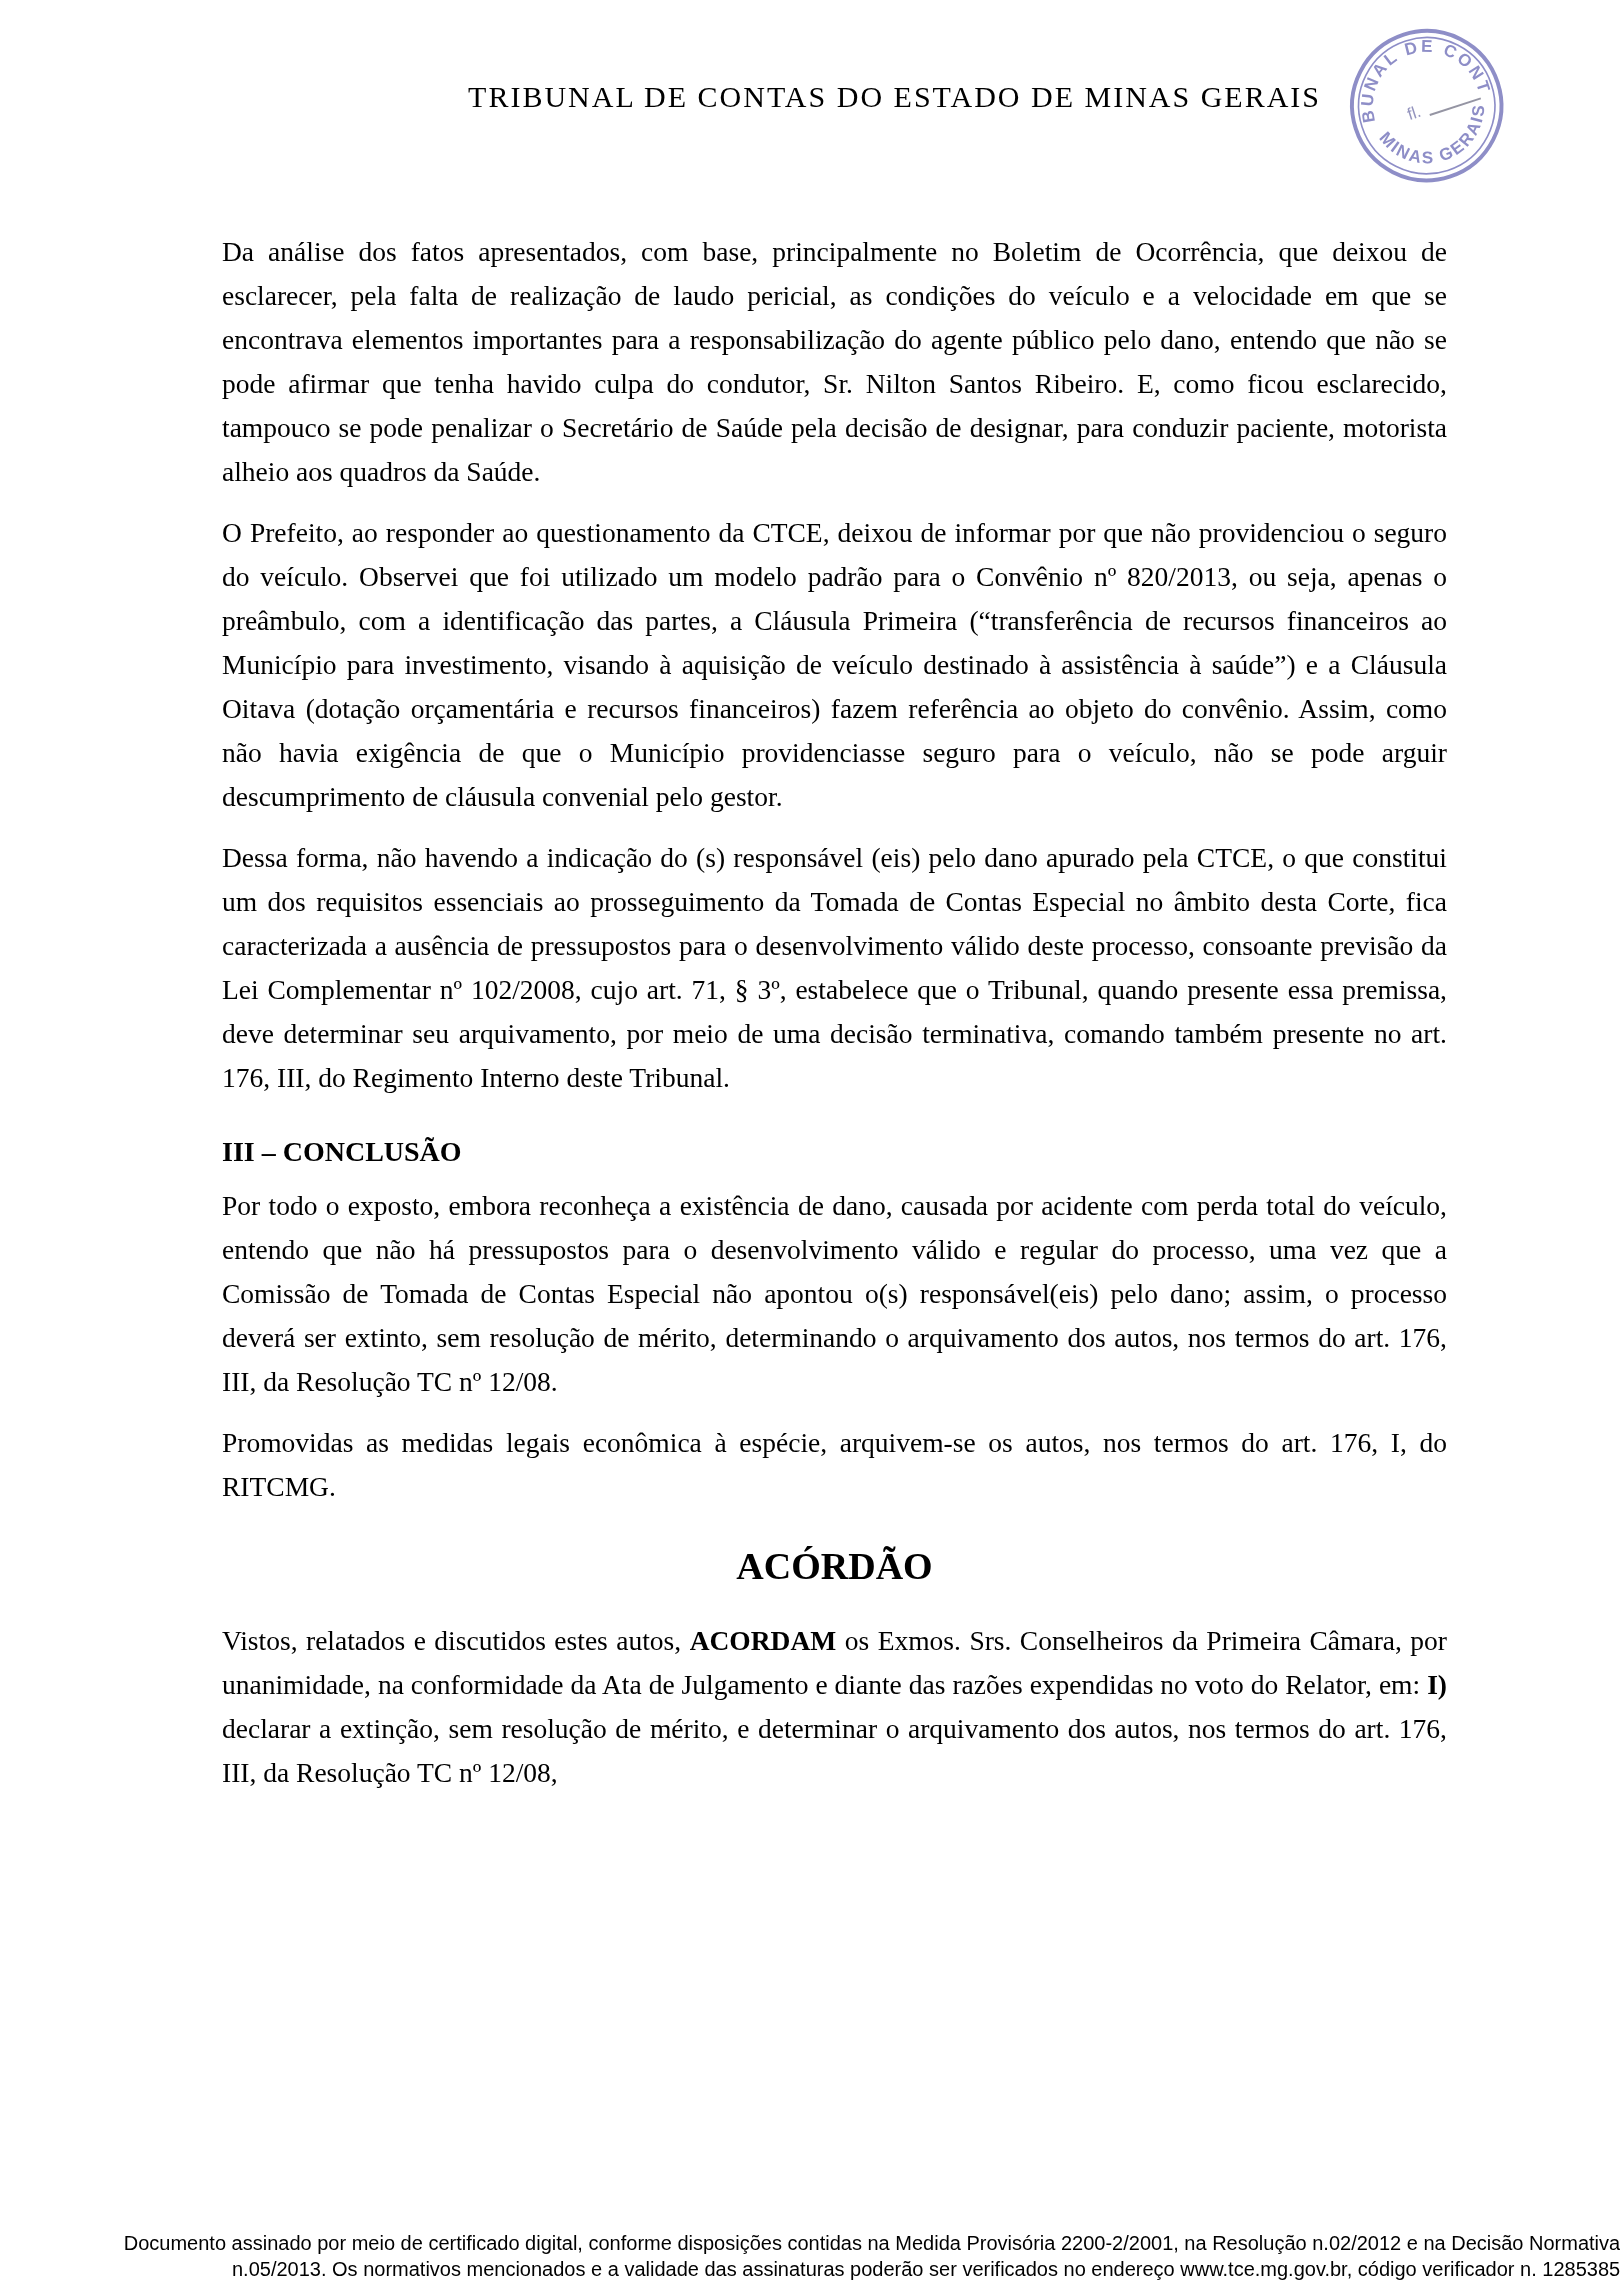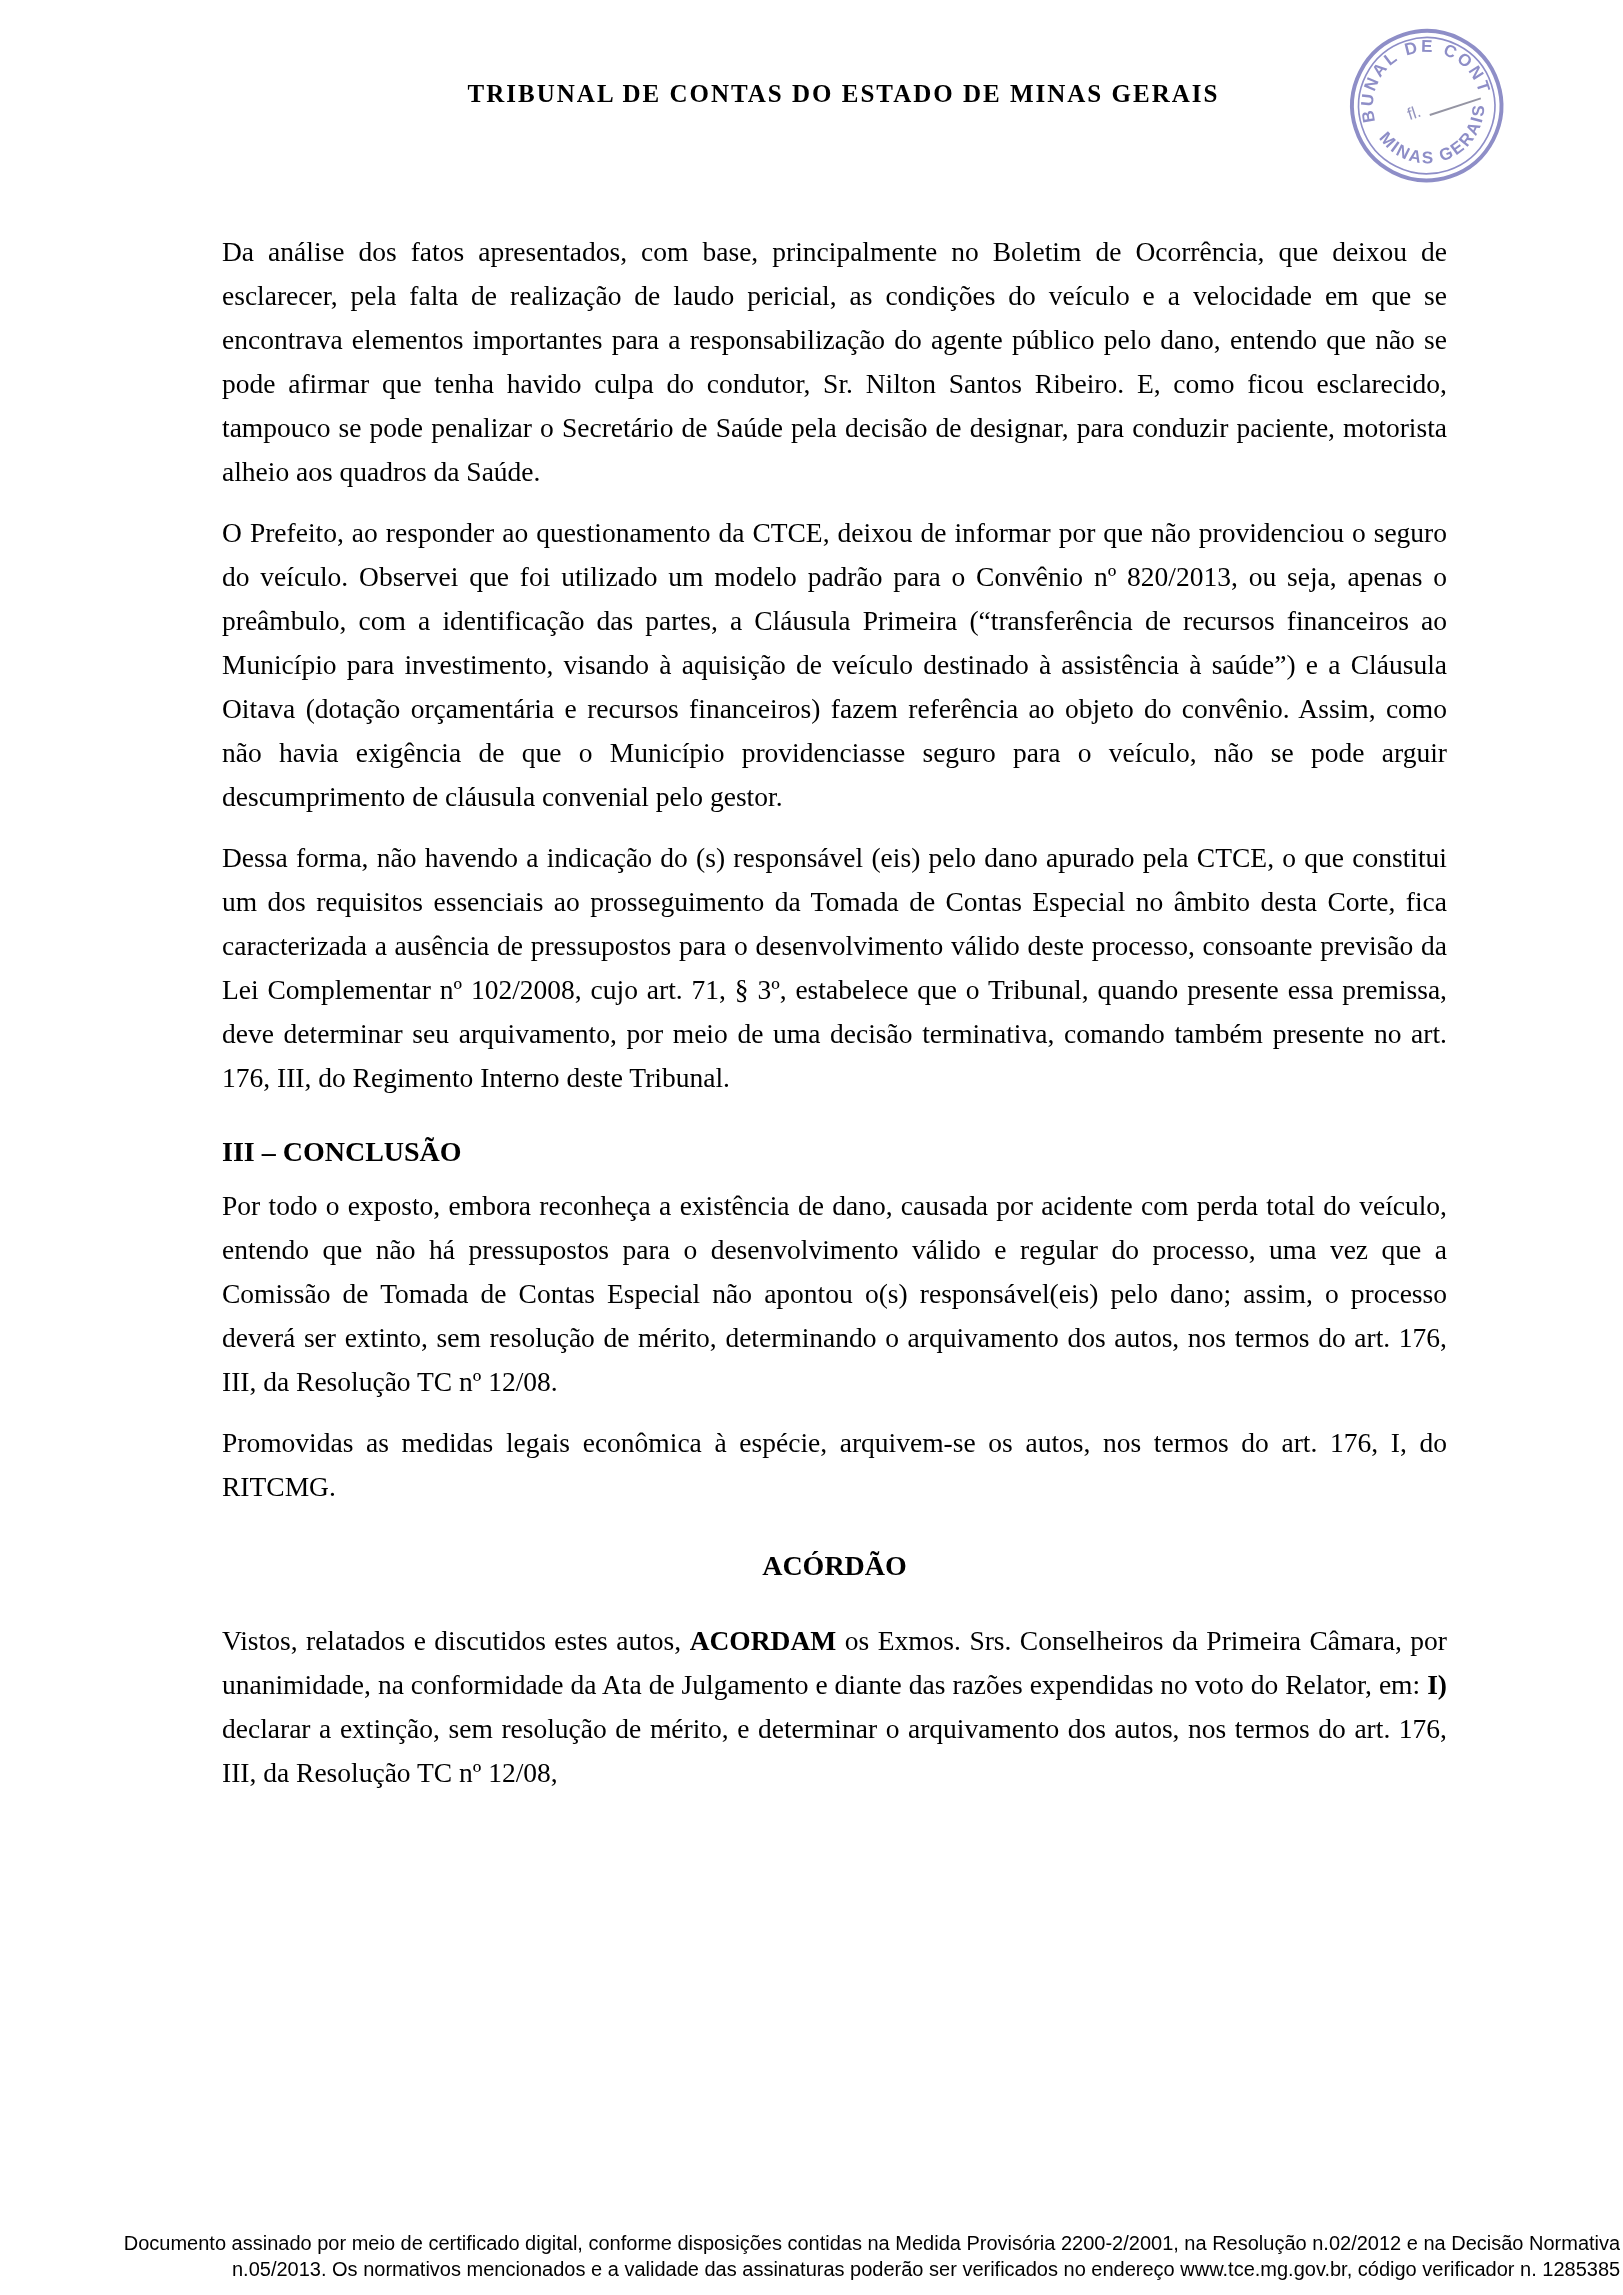--- a/index.html
+++ b/index.html
@@ -8,39 +8,39 @@
     width:1623px;height:2295px;
     background:#ffffff;
     font-family:"Liberation Serif", serif;
     color:#000;
     overflow:hidden;
   }
   
   .logo-box{position:absolute;left:236px;top:11.8px;width:170px;height:170px;}
   .doc-title{
     position:absolute;left:366px;top:80px;width:955px;
-    text-align:center;
-    font-size:25px;font-weight:bold;letter-spacing:2px;
+    text-align:right;
+    font-size:30px;font-weight:normal;letter-spacing:2px;
     white-space:nowrap;
   }
   .stamp-box{position:absolute;left:1335px;top:16.4px;width:190px;height:180px;opacity:.9;}
   
   .body-text{
     position:absolute;left:222px;top:230px;width:1225px;
     font-size:27.5px;line-height:44px;
     text-align:justify;
   }
   .body-text p{margin:0 0 17px 0;}
   .sec-heading{
     font-size:28px;font-weight:bold;
     margin:30px 0 10px 0;
     text-align:left;
   }
   .acordao-heading{
-    font-size:28px;font-weight:bold;
+    font-size:38px;font-weight:bold;
     margin:35px 0 31px 0;
     text-align:center;
   }
   .b{font-weight:bold;}
   
   .footer{
     position:absolute;left:5.2px;top:2230px;width:1615px;
     font-family:"Liberation Sans", sans-serif;
     font-size:20px;line-height:26px;
     color:#000;

